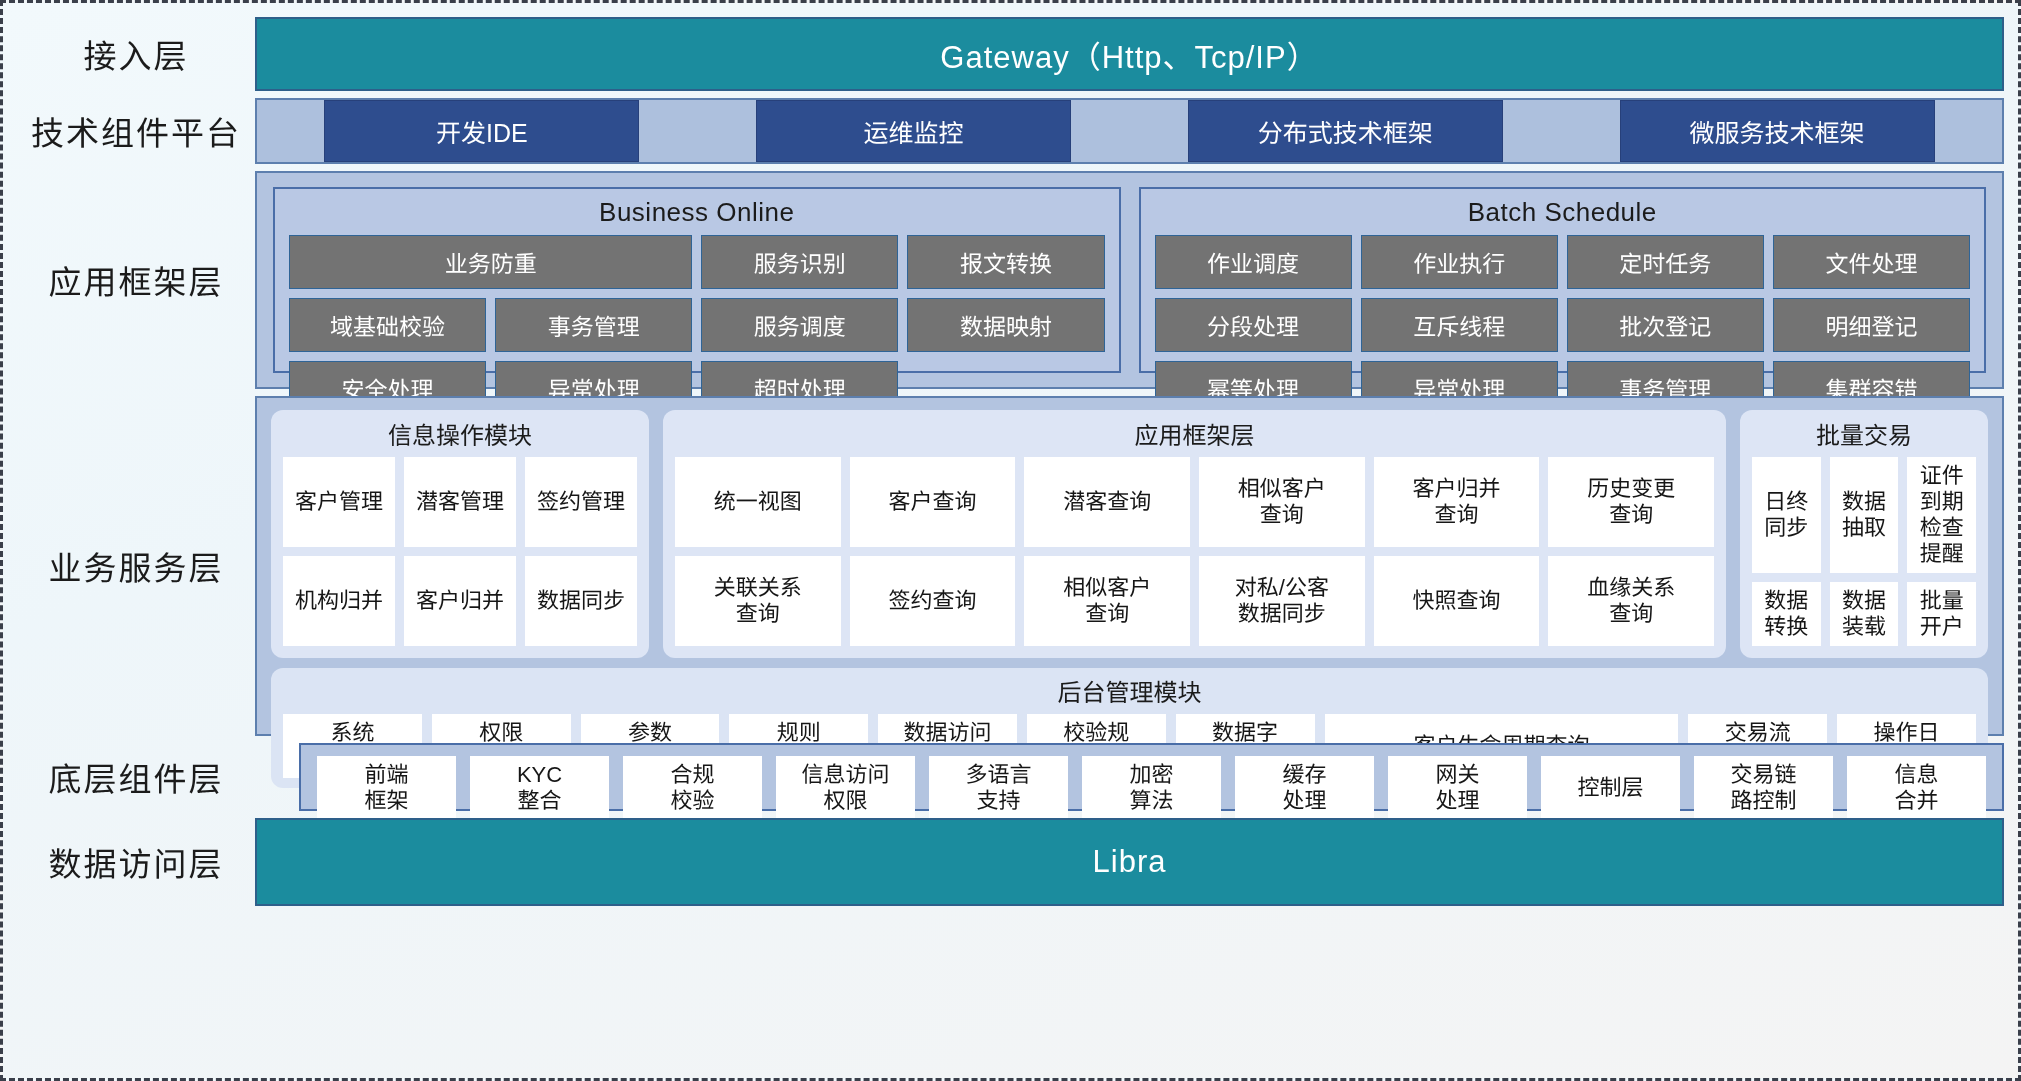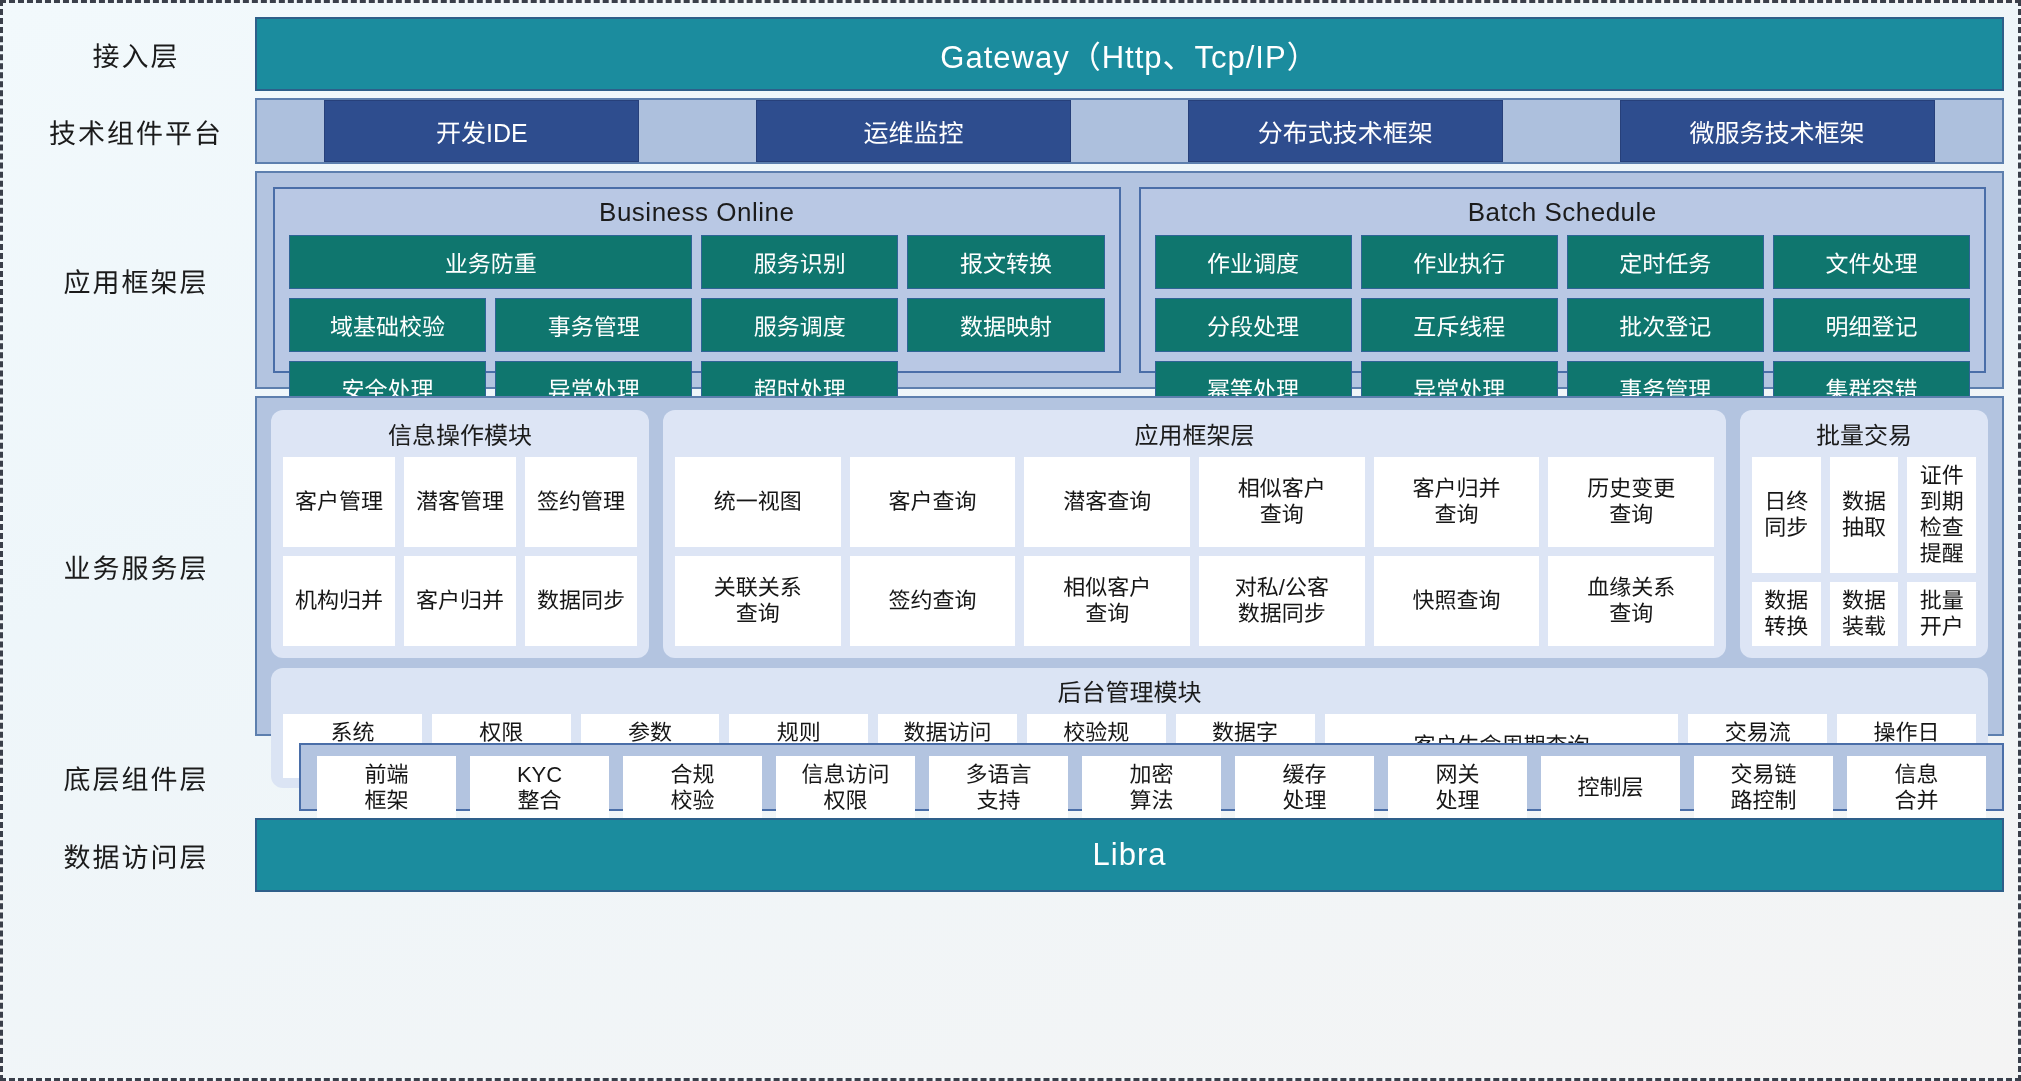--- a/index.html
+++ b/index.html
@@ -35,21 +35,21 @@
     align-items: stretch;
     gap: 0;
   }
 
   .row-label {
     width: 238px;
     flex: 0 0 238px;
     display: flex;
     align-items: center;
     justify-content: center;
-    font-size: 27px;
+    font-size: 33px;
     color: #1b1b1b;
     letter-spacing: 2px;
     text-align: center;
   }
 
   .row-body { flex: 1 1 auto; display: flex; }
 
   
   .teal-bar {
     flex: 1 1 auto;
@@ -110,21 +110,21 @@
     letter-spacing: 0.5px;
   }
   .fw-grid {
     display: grid;
     gap: 9px;
     flex: 1 1 auto;
   }
   .fw-grid.online { grid-template-columns: 1fr 1fr 1fr 1fr; }
   .fw-grid.batch  { grid-template-columns: 1fr 1fr 1fr 1fr; }
   .fw-cell {
-    background: #0f766e;
+    background: #737373;
     border: 1px solid #2f6496;
     color: #ffffff;
     font-size: 23px;
     display: flex;
     align-items: center;
     justify-content: center;
     padding: 9px 3px;
     text-align: center;
     min-height: 42px;
   }
@@ -213,21 +213,21 @@
     text-align: center;
     padding: 6px 2px;
     white-space: pre-line;
   }
 
   .r-access { height: 74px; }
   .r-tech   { height: 66px; }
   .r-appfw  { height: 218px; }
   .r-biz    { height: 340px; }
   .r-comp   { height: 68px; gap: 44px; }
-  .r-data   { height: 74px; }
+  .r-data   { height: 88px; }
 </style>
 </head>
 <body>
 
 <div id="diagram">
   <div class="rows">
 
     <div class="row r-access">
       <div class="row-label">接入层</div>
       <div class="row-body">

